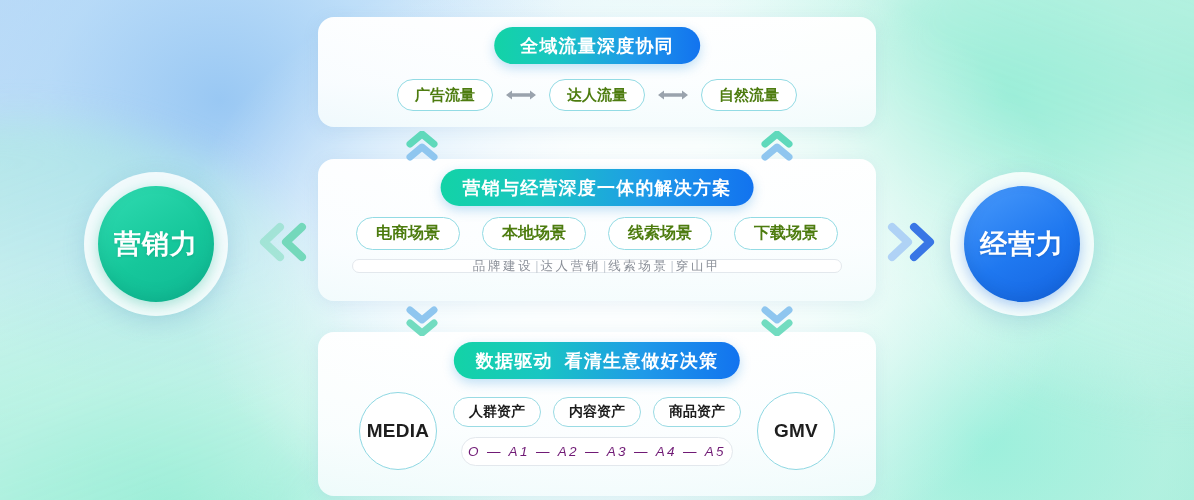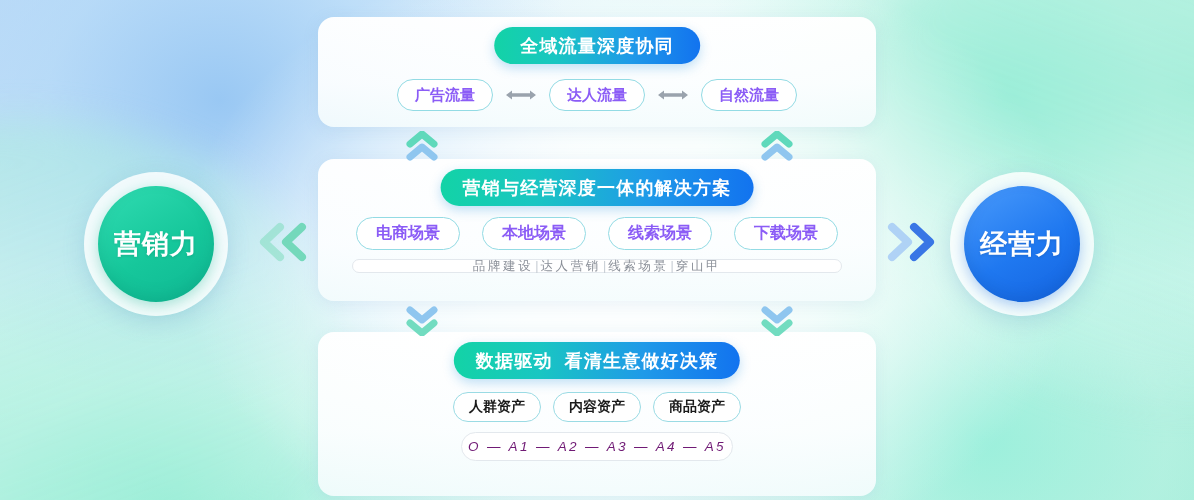--- a/index.html
+++ b/index.html
@@ -105,21 +105,21 @@
   .title-pill.wide { padding:0 22px;font-family:Liberation Mono, monospace; }
 
   .row { position:absolute; left:0; right:0; display:flex; align-items:center; justify-content:center; }
 
   .pill {
     border:1.4px solid #93dbe4;
     background:#fff;
     border-radius:20px;
     height:32px;
     display:flex; align-items:center; justify-content:center;
-    font-size:15px; color:#8b5cf6; font-weight:bold;
+    font-size:15px; color:#4d7c0f; font-weight:bold;
     padding:0 17px; white-space:nowrap;
   }
 
   .dbl-arrow { margin:0 11px; display:flex; align-items:center; }
 
   .scene-row { gap:22px; }
   .scene-pill { height:33px; padding:0 19px; font-size:16px; }
 
   .subtag-bar {
     border:1.3px solid #e3e8ed; background:#fff;
@@ -265,26 +265,28 @@
       <path d="M5 4 L17 14 L29 4" fill="none" stroke="#8fc6ef" stroke-width="7" stroke-linecap="round" stroke-linejoin="round"></path>
       <path d="M5 17 L17 27 L29 17" fill="none" stroke="#72dcc0" stroke-width="7" stroke-linecap="round" stroke-linejoin="round"></path>
     </svg>
   </div>
 
   <div class="panel panel-bottom">
     <div class="title-pill wide">数据驱动 看清生意做好决策</div>
 
     <div class="row" style="top:60px; align-items:center; gap:16px;">
 
+      <div class="circ">MEDIA</div>
 
       <div style="display:flex; flex-direction:column; align-items:center; gap:10px;">
         <div class="assets-row">
           <div class="asset-pill">人群资产</div>
           <div class="asset-pill">内容资产</div>
           <div class="asset-pill">商品资产</div>
         </div>
         <div class="funnel-bar">O — A1 — A2 — A3 — A4 — A5</div>
       </div>
 
+      <div class="circ">GMV</div>
     </div>
   </div>
 
 </div>
 
 </body></html>

